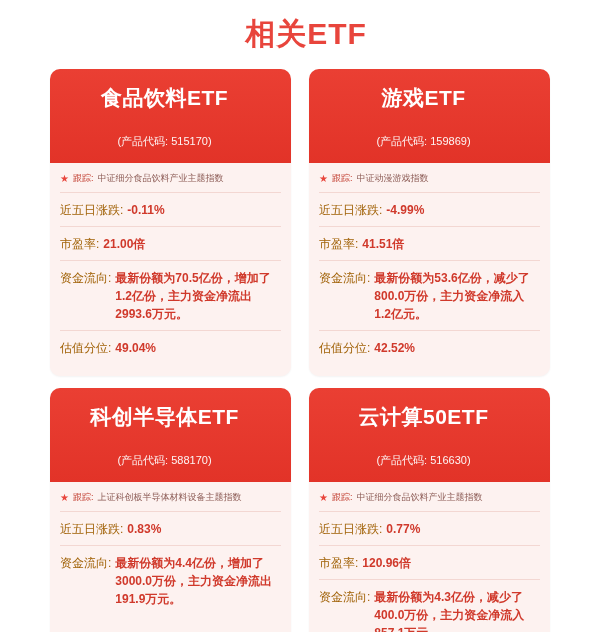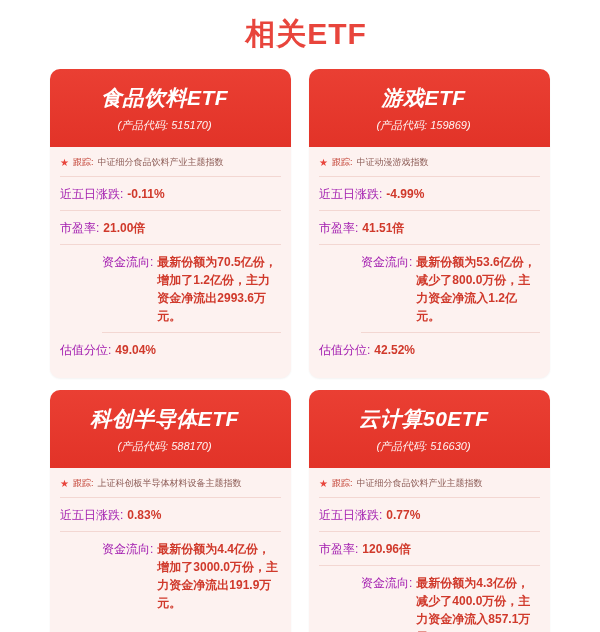--- a/index.html
+++ b/index.html
@@ -42,31 +42,30 @@
     background: #fdf3f1;
     box-shadow: 0 1px 2px rgba(0,0,0,0.05);
     display: flex;
     flex-direction: column;
   }
   .card-head {
     background: linear-gradient(180deg, #ea3f33 0%, #e23328 100%);
     color: #ffffff;
     text-align: center;
     padding: 16px 18px 14px 6px;
-    font-style: italic;
   }
   .card-head .name {
     font-size: 21px;
     font-weight: bold;
     line-height: 1.2;
     letter-spacing: 0.5px;
   }
   .card-head .code {
     font-size: 11px;
-    margin-top: 8px;
+    margin-top: 24px;
     opacity: 0.95;
   }
   .card-body {
     background: #fdf2f0;
     padding: 10px 10px 12px 10px;
     flex: 1;
   }
   .track-row {
     display: flex;
     align-items: flex-start;
@@ -97,34 +96,33 @@
     gap: 4px;
     font-size: 12px;
     padding: 8px 0 7px 0;
     border-bottom: 1px solid #f3d7d2;
     line-height: 1.5;
   }
   .stat-row:last-child {
     border-bottom: none;
   }
   .stat-label {
-    color: #a21caf;
+    color: #a16207;
     white-space: nowrap;
     flex: none;
   }
   .stat-value {
     color: #d0392b;
     font-weight: bold;
   }
   .stat-row.flow .stat-value {
     font-weight: bold;
   }
   .stat-row.flow {
     align-items: flex-start;
-    margin-left: 42px;
   }
   .stat-row.flow .stat-label {
     padding-top: 0px;
   }
 </style>
 </head>
 <body>
 
 <div class="page">
   <h1 class="page-title">相关ETF</h1>

